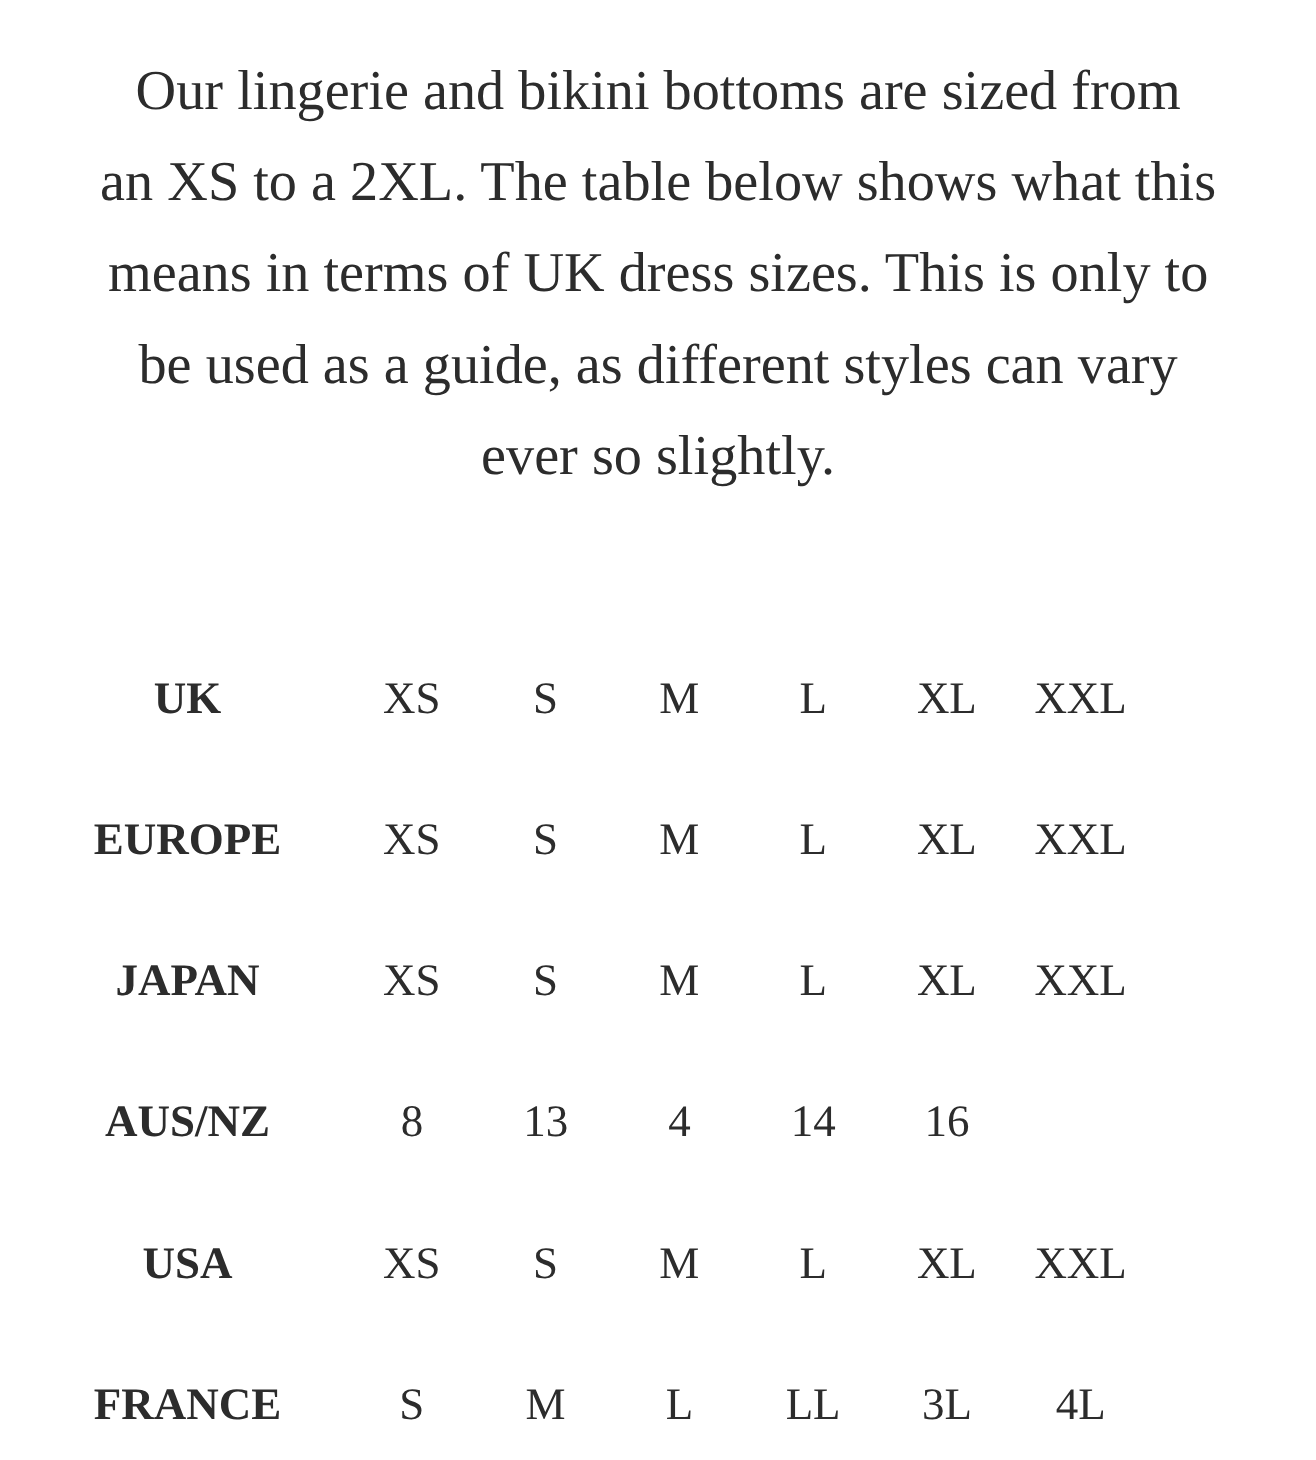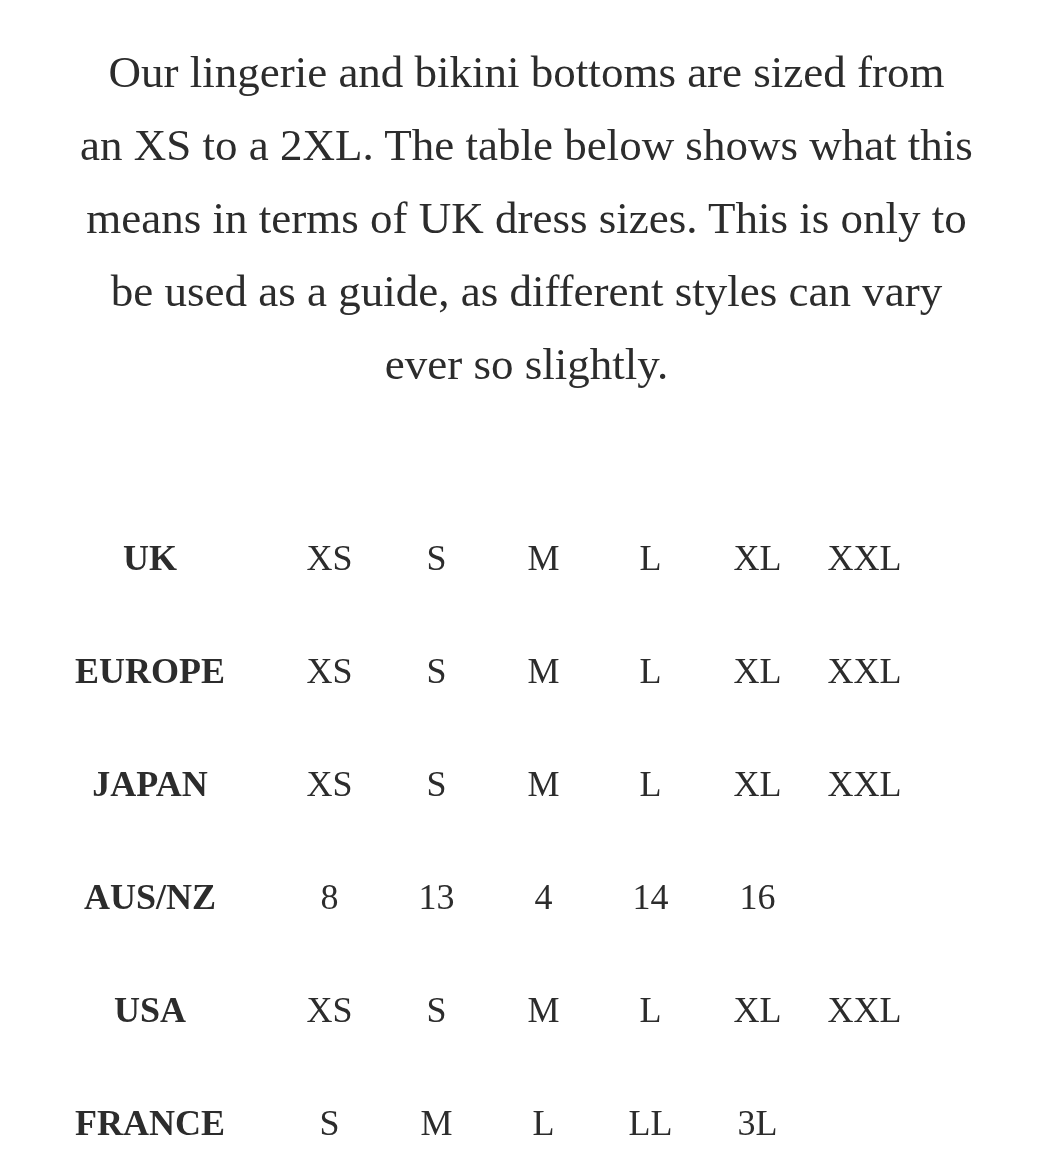--- a/index.html
+++ b/index.html
@@ -110,16 +110,17 @@
       <div class="cell">XXL</div>
     </div>
 
     <div class="trow">
       <div class="cell label">FRANCE</div>
       <div class="cell">S</div>
       <div class="cell">M</div>
       <div class="cell">L</div>
       <div class="cell">LL</div>
       <div class="cell">3L</div>
+      <div class="cell">4L</div>
     </div>
 
   </div>
 </div>
 
 </body></html>

